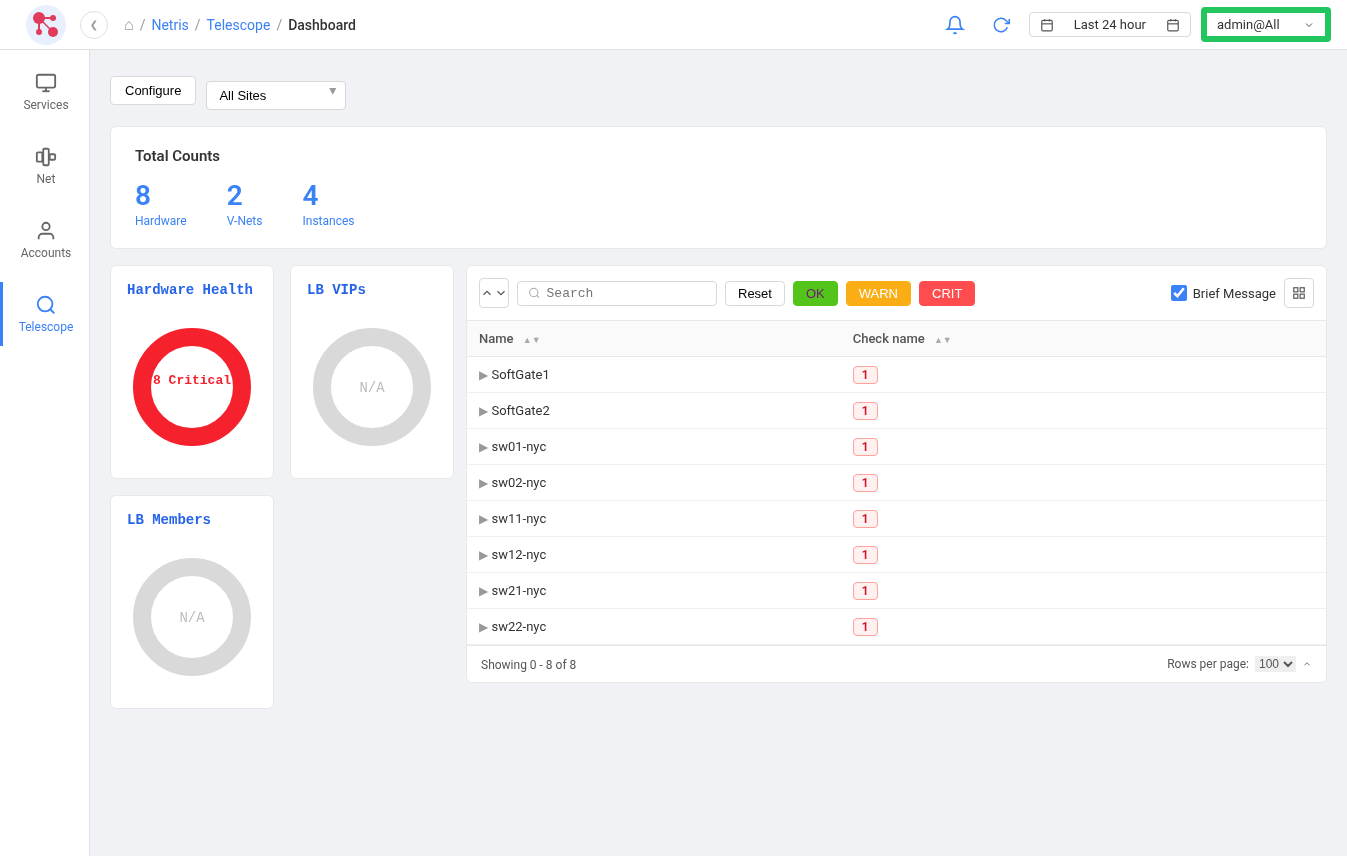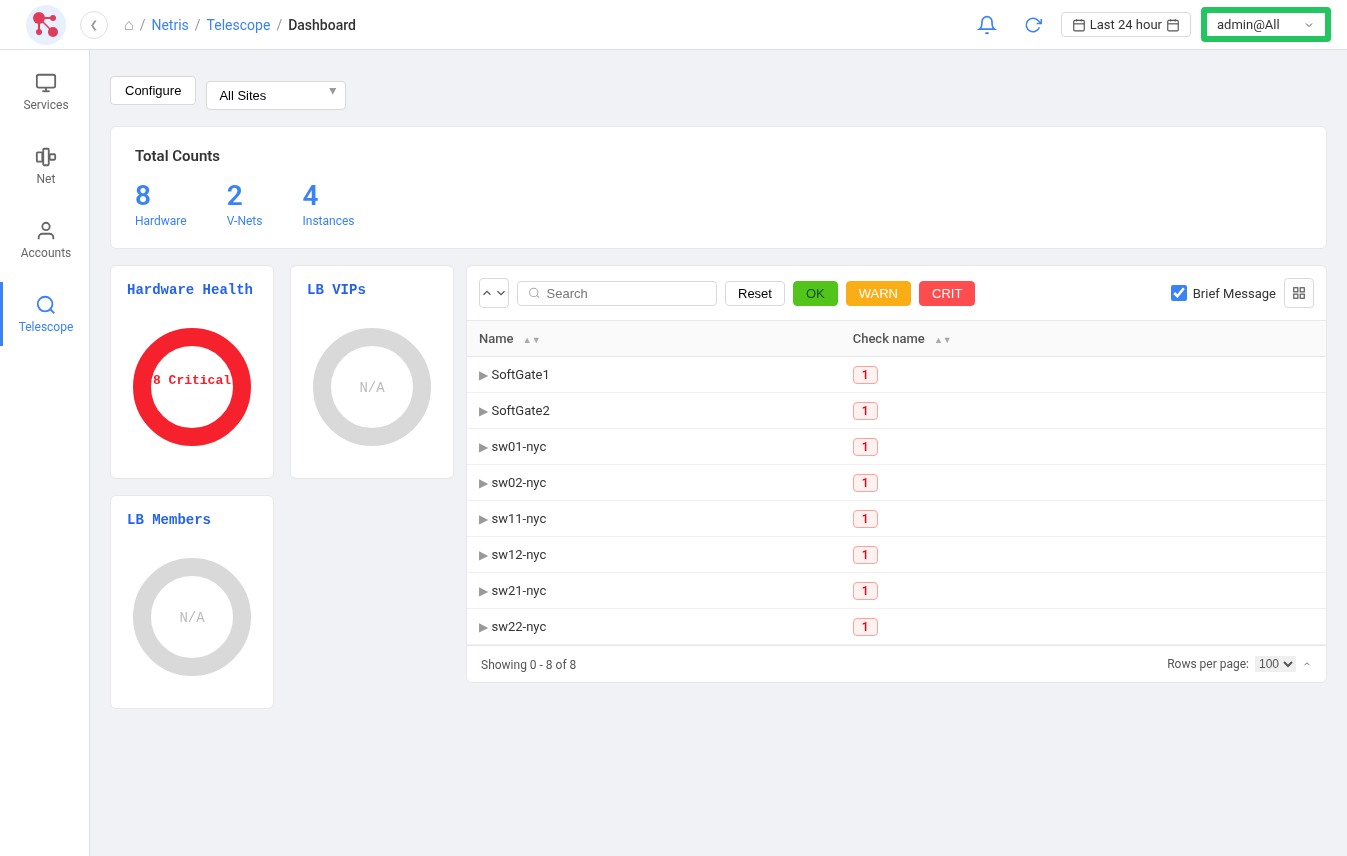--- a/index.html
+++ b/index.html
@@ -8,21 +8,21 @@
     
     .topbar { display: flex; align-items: center; background: #fff; height: 50px; padding: 0 16px; border-bottom: 1px solid #e0e0e0; position: fixed; top: 0; left: 0; right: 0; z-index: 100; }
     .topbar-logo { width: 60px; display: flex; align-items: center; justify-content: center; }
     .topbar-logo svg { width: 42px; height: 42px; }
     .topbar-collapse { width: 28px; height: 28px; background: #fff; border: 1px solid #e0e0e0; border-radius: 50%; display: flex; align-items: center; justify-content: center; cursor: pointer; margin-left: 4px; }
     .breadcrumb { display: flex; align-items: center; gap: 6px; margin-left: 16px; color: #555; font-size: 14px; flex: 1; }
     .breadcrumb span { color: #999; }
     .breadcrumb .active { color: #333; font-weight: 500; }
     .topbar-right { display: flex; align-items: center; gap: 10px; }
     .topbar-icon-btn { width: 36px; height: 36px; border-radius: 50%; border: none; background: transparent; cursor: pointer; display: flex; align-items: center; justify-content: center; color: #555; font-size: 18px; }
-    .time-range { display: flex; align-items: center; border: 1px solid #d9d9d9; border-radius: 4px; padding: 4px 10px; gap: 4px; cursor: pointer; background: #fff; font-size: 13px; }
+    .time-range { display: flex; align-items: center; border: 1px solid #d9d9d9; border-radius: 4px; padding: 4px 10px; gap: 20px; cursor: pointer; background: #fff; font-size: 13px; }
     .user-dropdown { display: flex; align-items: center; border: 6px solid #22c55e; border-radius: 4px; padding: 4px 10px; gap: 6px; cursor: pointer; background: #fff; font-size: 13px; min-width: 130px; justify-content: space-between; }
 
     
     .sidebar { position: fixed; top: 50px; left: 0; bottom: 0; width: 90px; background: #fff; border-right: 1px solid #e0e0e0; display: flex; flex-direction: column; align-items: center; padding-top: 10px; z-index: 99; gap: 10px; }
     .sidebar-item { display: flex; flex-direction: column; align-items: center; padding: 12px 8px; width: 100%; cursor: pointer; gap: 4px; color: #666; font-size: 12px; border-left: 3px solid transparent; }
     .sidebar-item.active { color: #3b82f6; border-left-color: #3b82f6; }
     .sidebar-item svg { width: 22px; height: 22px; }
 
     
     .main { margin-top: 50px; margin-left: 90px; padding: 20px; }
@@ -50,23 +50,23 @@
     .chart-card-title { font-size: 14px; font-weight: 600; color: #2563eb; margin-bottom: 14px; }
 
     
     .donut-container { display: flex; align-items: center; justify-content: center; padding: 10px 0; }
 
     
     .table-panel { background: #fff; border-radius: 6px; border: 1px solid #e8e8e8; overflow: hidden; }
     .table-toolbar { display: flex; align-items: center; gap: 8px; padding: 12px; border-bottom: 1px solid #e8e8e8; flex-wrap: wrap; }
     .expand-btn { width: 30px; height: 30px; border: 1px solid #d9d9d9; border-radius: 4px; display: flex; align-items: center; justify-content: center; cursor: pointer; background: #fff; }
     .search-box { display: flex; align-items: center; border: 1px solid #d9d9d9; border-radius: 4px; padding: 4px 10px; gap: 6px; flex: 1; max-width: 200px; }
-    .search-box input { border: none; outline: none; font-size: 13px; background: transparent; width: 100%; }
+    .search-box input { border: none; outline: none; font-size: 13px; background: transparent; width: 100%; font-family: Liberation Mono, monospace; }
     .filter-btn { border: 1px solid #d9d9d9; border-radius: 4px; padding: 4px 12px; cursor: pointer; font-size: 13px; background: #fff; }
-    .filter-btn.ok { background: #52c41a; color: #14532d; border-color: #52c41a; }
+    .filter-btn.ok { background: #52c41a; color: #701a75; border-color: #52c41a; }
     .filter-btn.warn { background: #faad14; color: #fff; border-color: #faad14; }
     .filter-btn.crit { background: #ff4d4f; color: #fff; border-color: #ff4d4f; }
     .brief-msg-check { display: flex; align-items: center; gap: 6px; font-size: 13px; margin-left: auto; }
     .brief-msg-check input[type=checkbox] { width: 16px; height: 16px; accent-color: #3b82f6; }
     .layout-btn { width: 30px; height: 30px; border: 1px solid #d9d9d9; border-radius: 4px; display: flex; align-items: center; justify-content: center; cursor: pointer; background: #fff; }
 
     
     .data-table { width: 100%; border-collapse: collapse; }
     .data-table thead tr { border-bottom: 1px solid #e8e8e8; }
     .data-table th { padding: 10px 12px; text-align: left; font-size: 13px; font-weight: 500; color: #555; background: #fafafa; }

